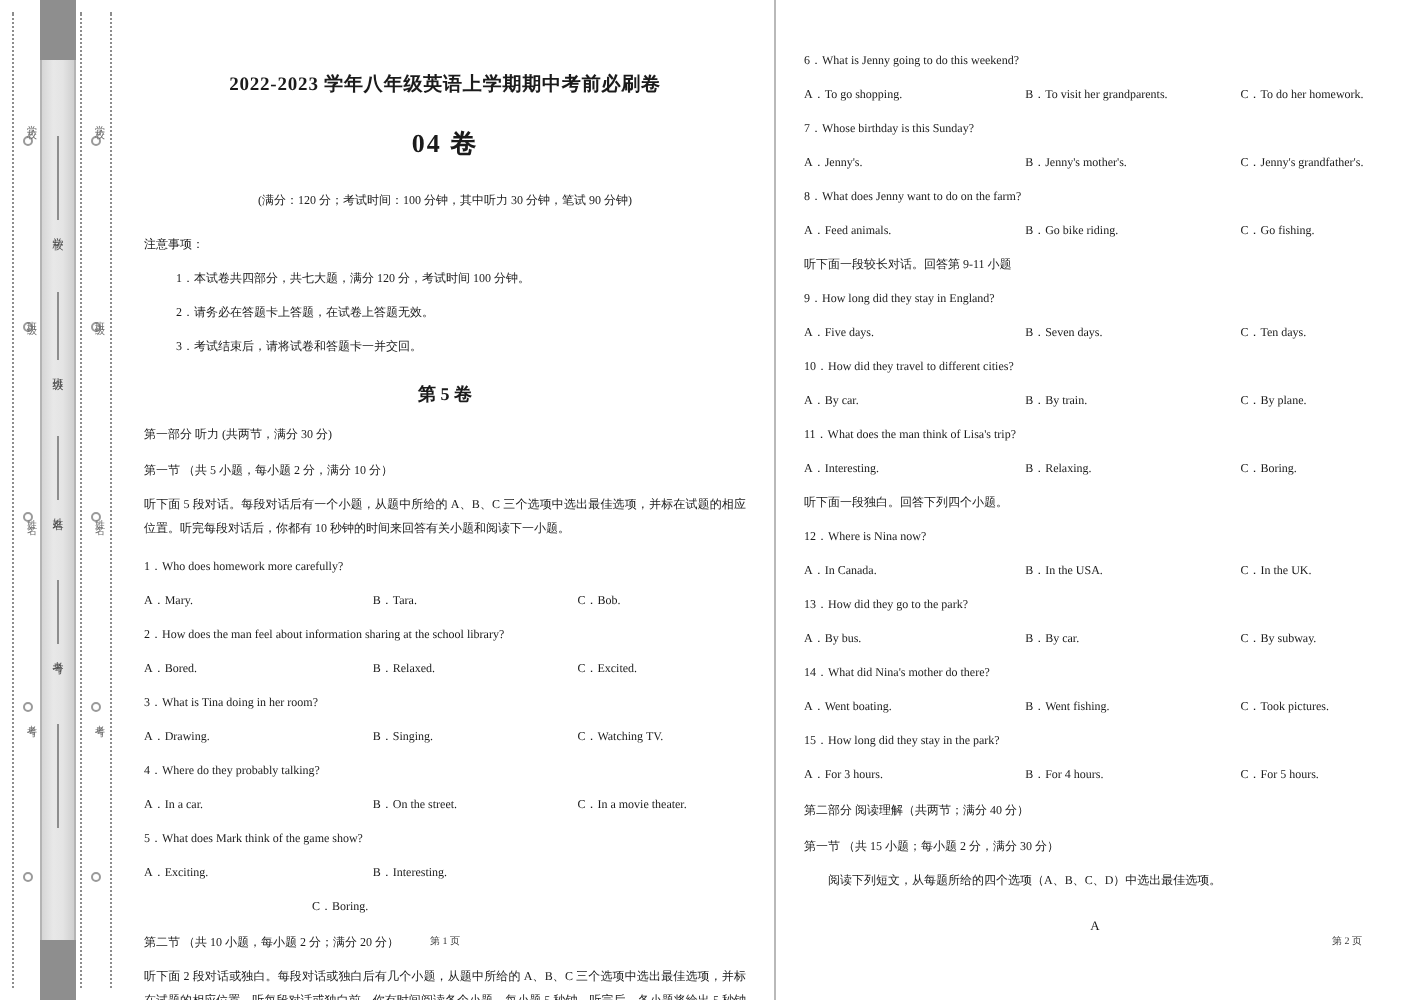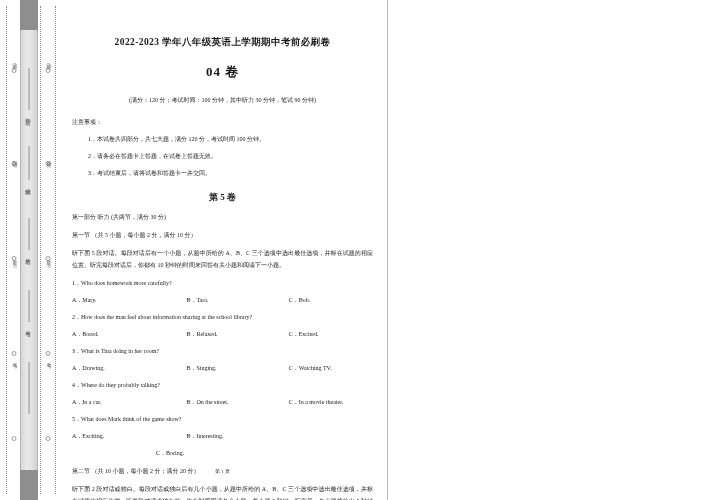--- a/index.html
+++ b/index.html
@@ -89,21 +89,20 @@
   .seal-bar .u2 { top: 140px; height: 34px; }
   .seal-bar .u3 { top: 212px; height: 32px; }
   .seal-bar .u4 { top: 284px; height: 32px; }
   .seal-bar .u5 { top: 356px; height: 52px; }
 
   
   .pages {
     position: absolute; left: 58px; top: 0;
     width: 649px; height: 500px;
     display: flex;
-    flex-direction: column;
   }
   .page {
     position: relative;
     height: 500px;
     background: #ffffff;
     padding: 18px 14px 0 14px;
     color: #1b1b1b;
   }
   .page.p1 { width: 330px; border-right: 1px solid #b9b9b9; }
   .page.p2 { width: 319px; }

